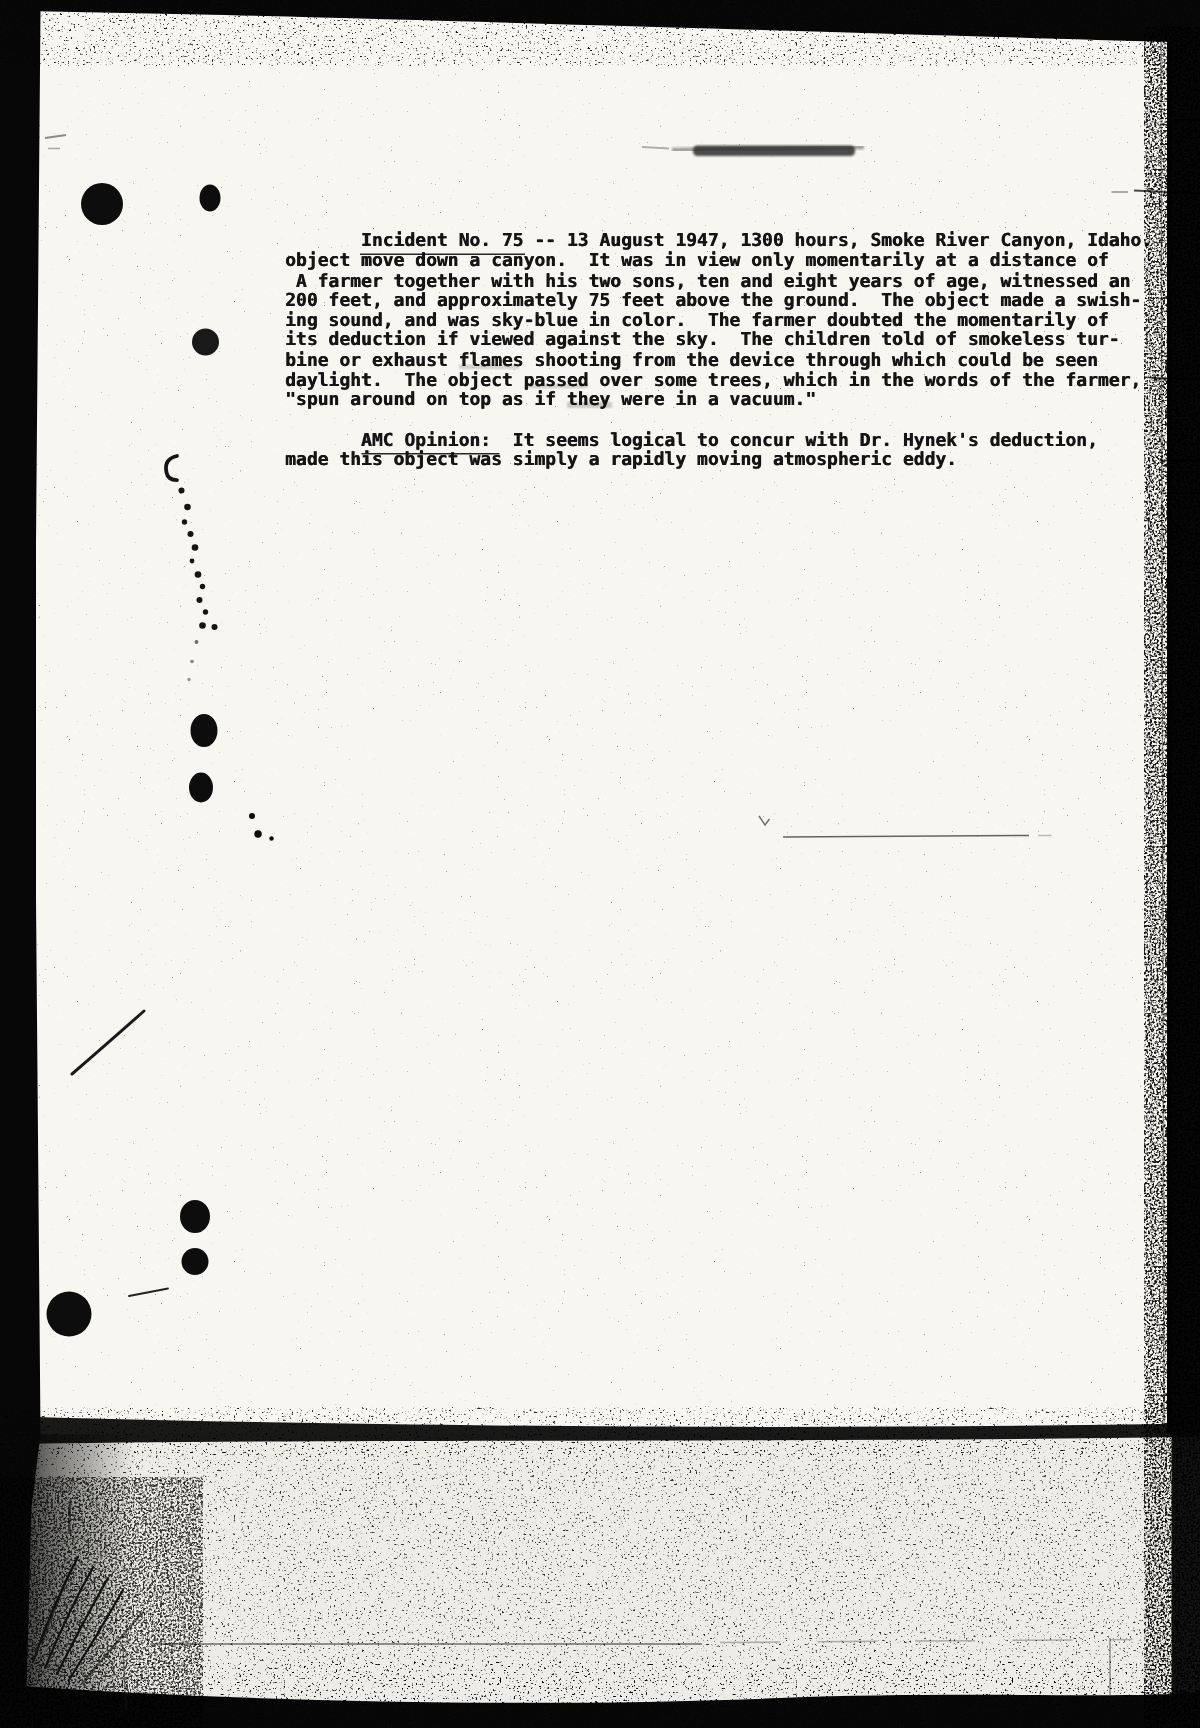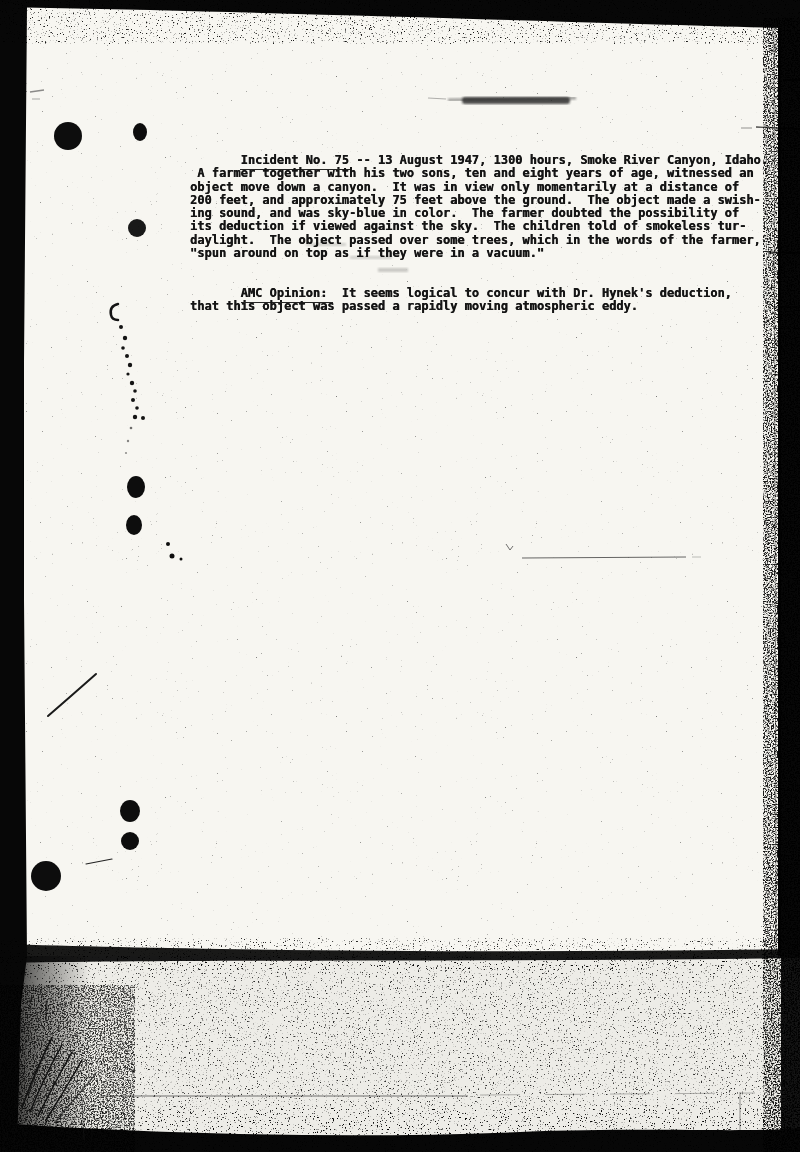--- a/index.html
+++ b/index.html
@@ -23,32 +23,33 @@
 <body>
 
 <div class="canvas">
 
   <div class="paper"></div>
   <div class="below"></div>
   <div class="below-vignette"></div>
 
   <div class="textblock p1" style="position:absolute;">
       <div class="tline">       Incident No. 75 -- 13 August 1947, 1300 hours, Smoke River Canyon, Idaho.</div>
+      <div class="tline">object move down a canyon.  It was in view only momentarily at a distance of</div>
       <div class="tline"> A farmer together with his two sons, ten and eight years of age, witnessed an</div>
-      <div class="tline">object move down a canyon.  It was in view only momentarily at a distance of</div>
       <div class="tline">200 feet, and approximately 75 feet above the ground.  The object made a swish-</div>
-      <div class="tline">ing sound, and was sky-blue in color.  The farmer doubted the possibility of</div>
+      <div class="tline">ing sound, and was sky-blue in color.  The farmer doubted the momentarily of</div>
       <div class="tline">its deduction if viewed against the sky.  The children told of smokeless tur-</div>
+      <div class="tline">bine or exhaust flames shooting from the device through which could be seen</div>
       <div class="tline">daylight.  The object passed over some trees, which in the words of the farmer,</div>
       <div class="tline">"spun around on top as if they were in a vacuum."</div>
     </div>
 
   <div class="textblock p2" style="position:absolute;">
       <div class="tline">       AMC Opinion:  It seems logical to concur with Dr. Hynek's deduction,</div>
-      <div class="tline">that this object was passed a rapidly moving atmospheric eddy.</div>
+      <div class="tline">made this object was simply a rapidly moving atmospheric eddy.</div>
     </div>
 
   <div class="underline u1"></div>
   <div class="underline u2"></div>
 
   <svg class="artifacts" width="800" height="1152" viewBox="0 0 800 1152">
     <defs>
       <filter id="fLight" x="0" y="0" width="100%" height="100%">
         <feTurbulence type="fractalNoise" baseFrequency="0.8" numOctaves="2" seed="7"></feTurbulence>
         <feColorMatrix type="matrix" values="0 0 0 0 0  0 0 0 0 0  0 0 0 0 0  4 4 4 0 -8"></feColorMatrix>

